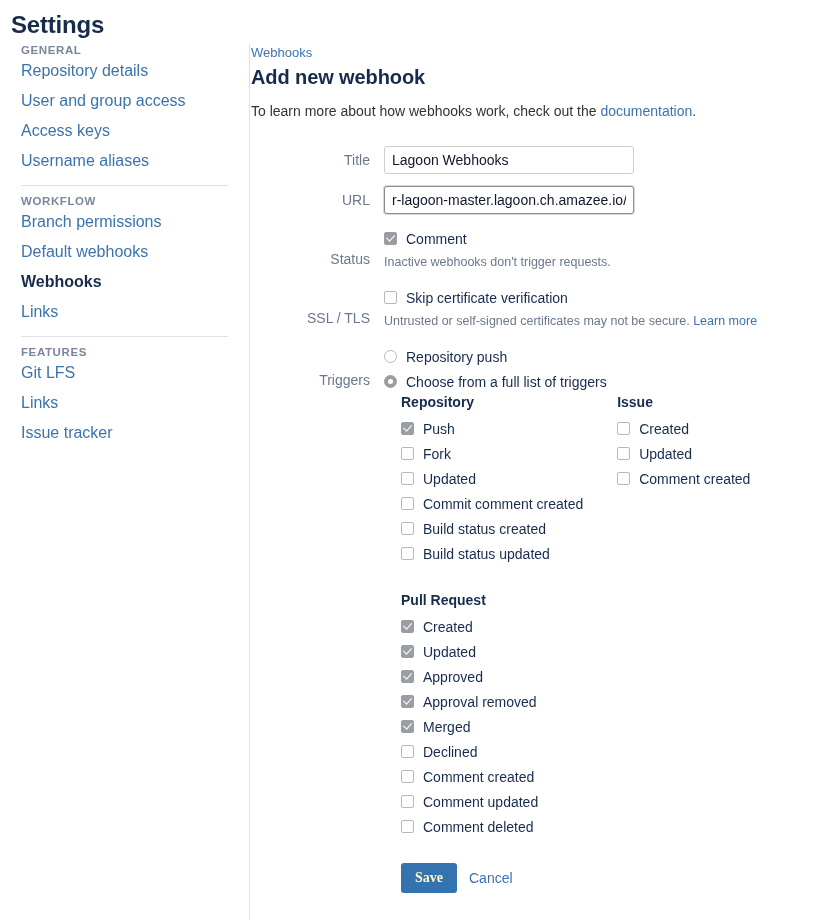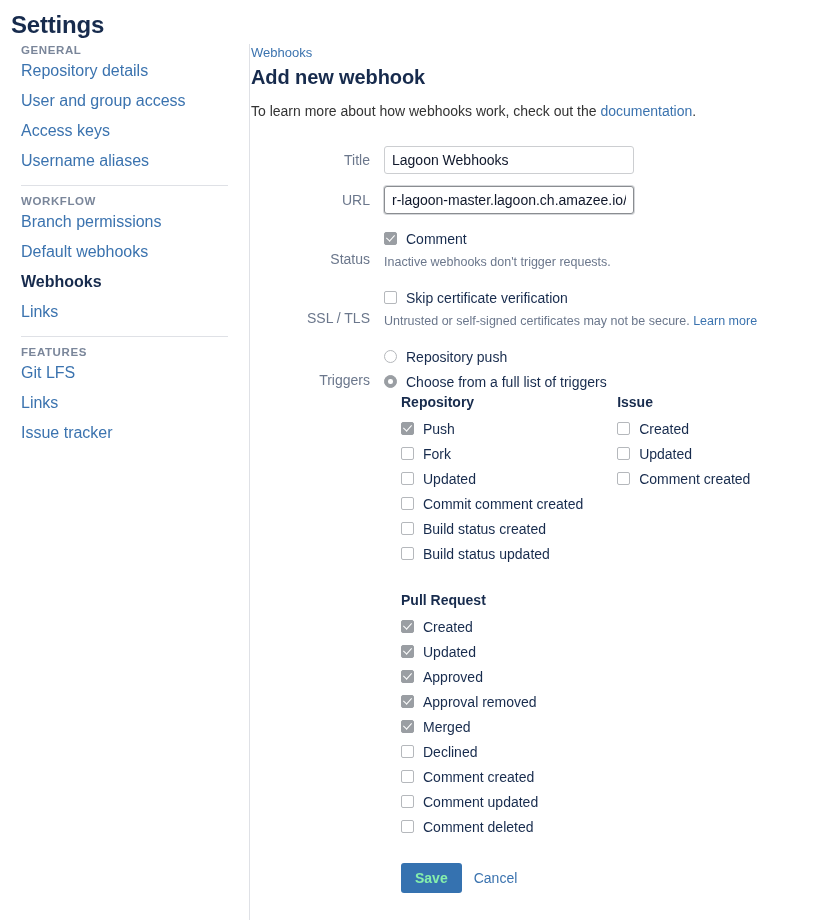--- a/index.html
+++ b/index.html
@@ -229,24 +229,24 @@
 
   
   .actions {
     margin-top: 24px;
     margin-left: 150px;
     display: flex;
     align-items: center;
   }
   .btn-primary {
     background: #3572b0;
-    color: #86efac;
-    font-size: 14px;
-    font-weight: bold;
-    font-family: Liberation Sans, sans-serif;
+    color: #fef9c3;
+    font-size: 14px;
+    font-weight: bold;
+    font-family: Liberation Serif, serif;
     border: none;
     border-radius: 3px;
     padding: 7px 14px;
     cursor: pointer;
     line-height: 16px;
   }
   .btn-link {
     background: transparent;
     border: none;
     color: #3b73af;

